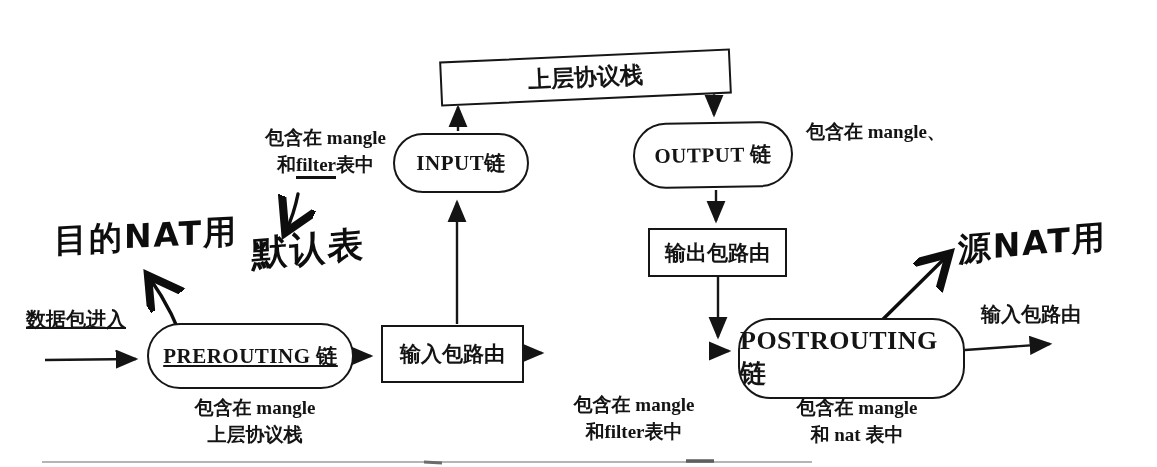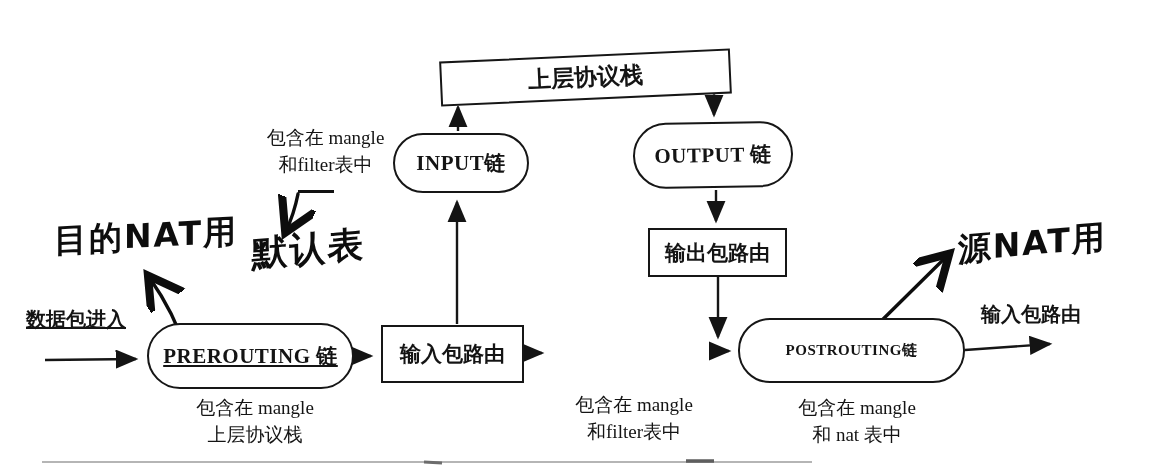--- a/index.html
+++ b/index.html
@@ -22,28 +22,28 @@
   }
   .stadium{
     border:2.5px solid #161616;
     display:flex;align-items:center;justify-content:center;
     background:#fff;
     font-weight:bold;
   }
   .chain-label{font-weight:bold;letter-spacing:.5px;}
   
   .note{
-    font-weight:normal;
+    font-weight:bold;
     font-size:19px;line-height:27px;
     text-align:center;
     white-space:nowrap;
   }
   .note.left-align{text-align:left;}
   .plain-label{font-weight:bold;font-size:20px;white-space:nowrap;}
-  .hand-underline{border-bottom:3px solid #111;padding-bottom:15px;}
+  .hand-underline{border-bottom:3px solid #111;padding-bottom:1px;}
   
   .hand{
     font-family:"DejaVu Sans","Liberation Sans",sans-serif;
     font-weight:bold;
     font-size:31px;
     white-space:nowrap;
     letter-spacing:2px;
     transform:rotate(-3deg) skewX(-3deg);
     transform-origin:left bottom;
     color:#0d0d0d;
@@ -108,32 +108,33 @@
 
   <div class="abs stadium" style="left:147px;top:323px;width:207px;height:66px;border-radius:33px;font-size:21px;text-decoration:underline;">
     <span class="chain-label">PREROUTING 链</span>
   </div>
 
   <div class="abs rect-box" style="left:381px;top:325px;width:143px;height:58px;font-size:21px;">
     <span>输入包路由</span>
   </div>
 
 
-  <div class="abs stadium" style="left:738px;top:318px;width:227px;height:65px;border-radius:32px;font-size:15px;">
+  <div class="abs stadium" style="left:738px;top:318px;width:227px;height:81px;border-radius:32px;font-size:26px;">
     <span class="chain-label">POSTROUTING链</span>
   </div>
 
   <div class="abs note" style="left:218px;top:124px;width:215px;">
     <div>包含在 mangle</div>
     <div>
       <span>和</span><span class="hand-underline">filter</span><span>表中</span>
     </div>
   </div>
 
   <div class="abs note left-align" style="left:806px;top:118px;width:210px;">
+    <div>包含在 mangle、</div>
   </div>
 
   <div class="abs note" style="left:160px;top:394px;width:190px;">
     <div>包含在 mangle</div>
     <div>上层协议栈</div>
   </div>
 
   <div class="abs note" style="left:545px;top:391px;width:178px;">
     <div>包含在 mangle</div>
     <div>和filter表中</div>

